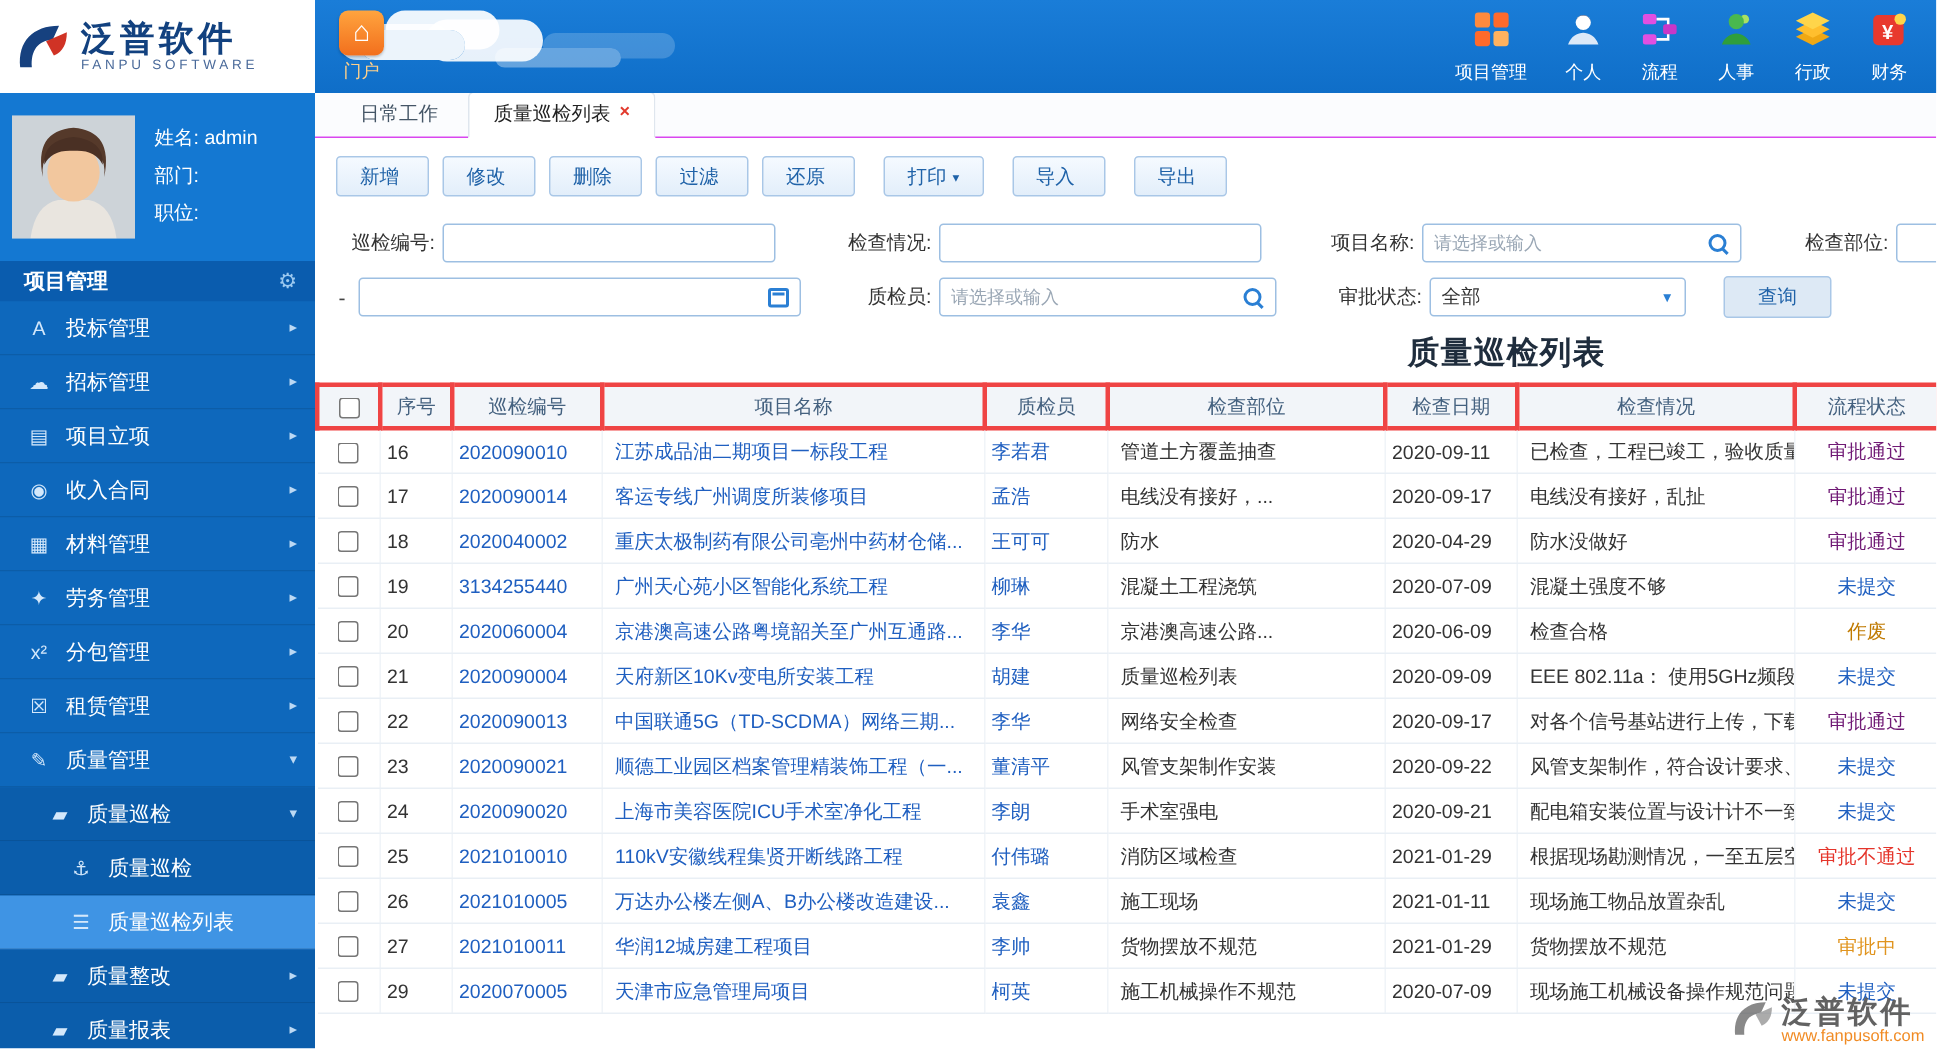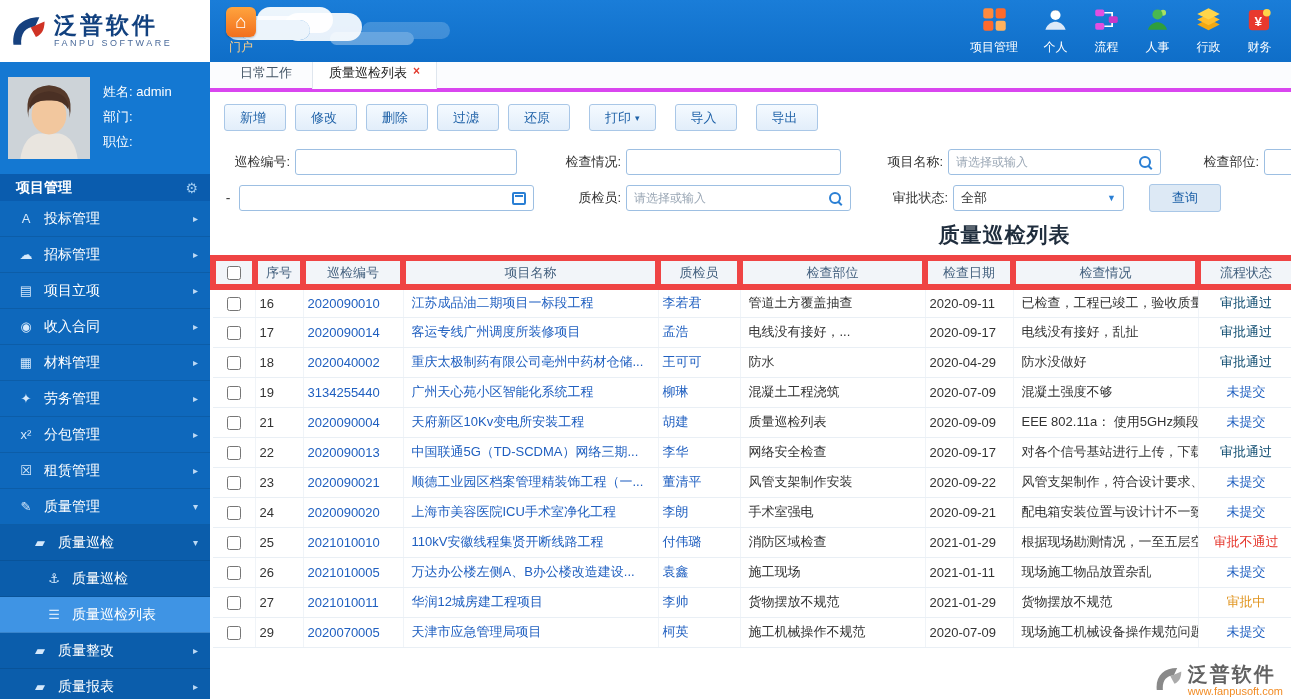--- a/index.html
+++ b/index.html
@@ -35,21 +35,21 @@
   .mi-icon{width:20px;text-align:center;margin-right:8px;font-size:13px;color:#d4e8fb;flex:none}
   .mi-label{flex:1;white-space:nowrap}
   .mi-arrow{font-size:10px;color:#bcd9f4;padding-right:12px}
   .lv1{padding-left:16px}
   .lv2{padding-left:30px;background:#0b5dab}
   .lv3{padding-left:44px;background:#0b5dab}
   .selected{background:#3f94e4}
 
   
   .content{position:absolute;left:210px;top:62px;right:0;bottom:0;background:#fff;overflow:hidden}
-  .tabbar{height:30px;background:#fbfcfe;border-bottom:4px solid #d946ef;display:flex;align-items:flex-end;padding-left:14px;gap:4px}
+  .tabbar{height:30px;background:#fbfcfe;border-bottom:1px solid #d946ef;display:flex;align-items:flex-end;padding-left:14px;gap:4px}
   .tab{padding:5px 16px 6px 16px;font-size:13px;color:#445566;cursor:pointer}
   .tab.active{background:#fff;border:1px solid #dfe6ee;border-bottom-color:#fff;border-radius:4px 4px 0 0;color:#222;margin-bottom:-1px}
   .tab-close{color:#e23b2e;margin-left:6px;font-weight:bold;font-size:12px;vertical-align:top;cursor:pointer}
 
   .toolbar{display:flex;gap:9px;padding:12px 0 10px 14px;align-items:center}
   .tb-btn{height:27px;padding:0 15px;font-size:13px;color:#1f62a8;background:linear-gradient(#f5faff,#e2eefa);border:1px solid #a9c7e7;border-radius:3px;cursor:pointer;display:flex;align-items:center}
   .tb-btn .caret{font-size:9px;margin-left:4px}
   .tb-btn.gap{margin-left:10px}
 
   .filters{width:1081px;overflow:hidden}
@@ -70,28 +70,28 @@
   .mag::before{content:'';position:absolute;left:1px;top:1px;width:8px;height:8px;border:2px solid #2a7fd4;border-radius:50%}
   .mag::after{content:'';position:absolute;left:11px;top:10px;width:2px;height:5px;background:#2a7fd4;transform:rotate(-45deg)}
   .cal{position:relative;width:14px;height:13px;flex:none;border:2px solid #2a7fd4;border-radius:2px}
   .cal::before{content:'';position:absolute;left:1px;right:1px;top:1px;height:2px;background:#2a7fd4}
   .query-btn{height:28px;padding:0 22px;background:#dde9f5;border:1px solid #a9c7e7;border-radius:3px;color:#1f62a8;font-size:13px;cursor:pointer;flex:none}
 
   .title-wrap{position:relative;height:42px}
   .table-title{position:absolute;left:73.5%;transform:translateX(-50%);top:8px;font-size:21px;font-weight:bold;color:#1f2d3d;letter-spacing:1px}
 
   table{width:1081px;table-layout:fixed;border-collapse:collapse}
-  th{background:#f2f5f9;border:6px solid #ef4444;color:#44617f;font-weight:normal;font-size:13px;height:29px;padding:0 4px;white-space:nowrap;overflow:hidden}
+  th{background:#f2f5f9;border:3px solid #ef4444;color:#44617f;font-weight:normal;font-size:13px;height:29px;padding:0 4px;white-space:nowrap;overflow:hidden}
   td{height:30px;font-size:13px;color:#333;border-bottom:1px solid #e9eff5;border-right:1px solid #f0f4f8;padding:0 8px;white-space:nowrap;overflow:hidden}
   td.c{text-align:left;padding:0 4px}
   .link{color:#1f5fc0;cursor:pointer}
   .chk-col{text-align:center;padding:0}
   input[type=checkbox]{width:14px;height:14px;margin:0;vertical-align:middle;cursor:pointer}
   .flow{text-align:center}
-  .approved{color:#0c4a6e}.unsubmitted{color:#1f5fc0}.void{color:#c07a00}.rejected{color:#e5352b}.pending{color:#e0941e}
+  .approved{color:#701a75}.unsubmitted{color:#1f5fc0}.void{color:#c07a00}.rejected{color:#e5352b}.pending{color:#e0941e}
 
   .watermark{position:absolute;right:8px;bottom:2px;display:flex;align-items:center;opacity:.95;z-index:5}
   .wm-mark{width:30px;height:28px;margin-right:4px;opacity:.75}
   .wm-brand{font-size:20px;font-weight:bold;color:#5a5a5a;letter-spacing:2px}
   .wm-url{font-size:11px;color:#f08519;text-align:right;margin-top:-3px}
 </style>
 </head>
 <body>
 
 <div class="app">
@@ -411,20 +411,31 @@
           <td class="c link">3134255440</td>
           <td class="link">广州天心苑小区智能化系统工程</td>
           <td class="c link">柳琳</td>
           <td>混凝土工程浇筑</td>
           <td class="c">2020-07-09</td>
           <td>混凝土强度不够</td>
           <td class="flow unsubmitted">未提交</td>
         </tr>
           <tr>
           <td class="chk-col"><input type="checkbox" style=""></td>
+          <td class="c">20</td>
+          <td class="c link">2020060004</td>
+          <td class="link">京港澳高速公路粤境韶关至广州互通路...</td>
+          <td class="c link">李华</td>
+          <td>京港澳高速公路...</td>
+          <td class="c">2020-06-09</td>
+          <td>检查合格</td>
+          <td class="flow void">作废</td>
+        </tr>
+          <tr>
+          <td class="chk-col"><input type="checkbox" style=""></td>
           <td class="c">21</td>
           <td class="c link">2020090004</td>
           <td class="link">天府新区10Kv变电所安装工程</td>
           <td class="c link">胡建</td>
           <td>质量巡检列表</td>
           <td class="c">2020-09-09</td>
           <td>EEE 802.11a： 使用5GHz频段...</td>
           <td class="flow unsubmitted">未提交</td>
         </tr>
           <tr>

